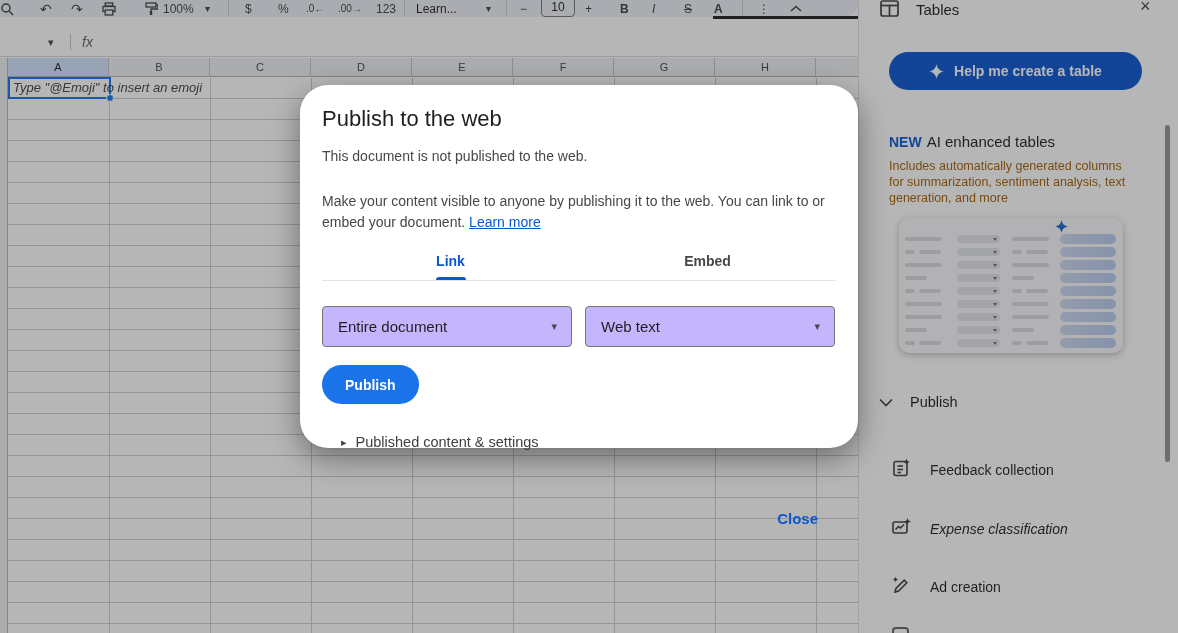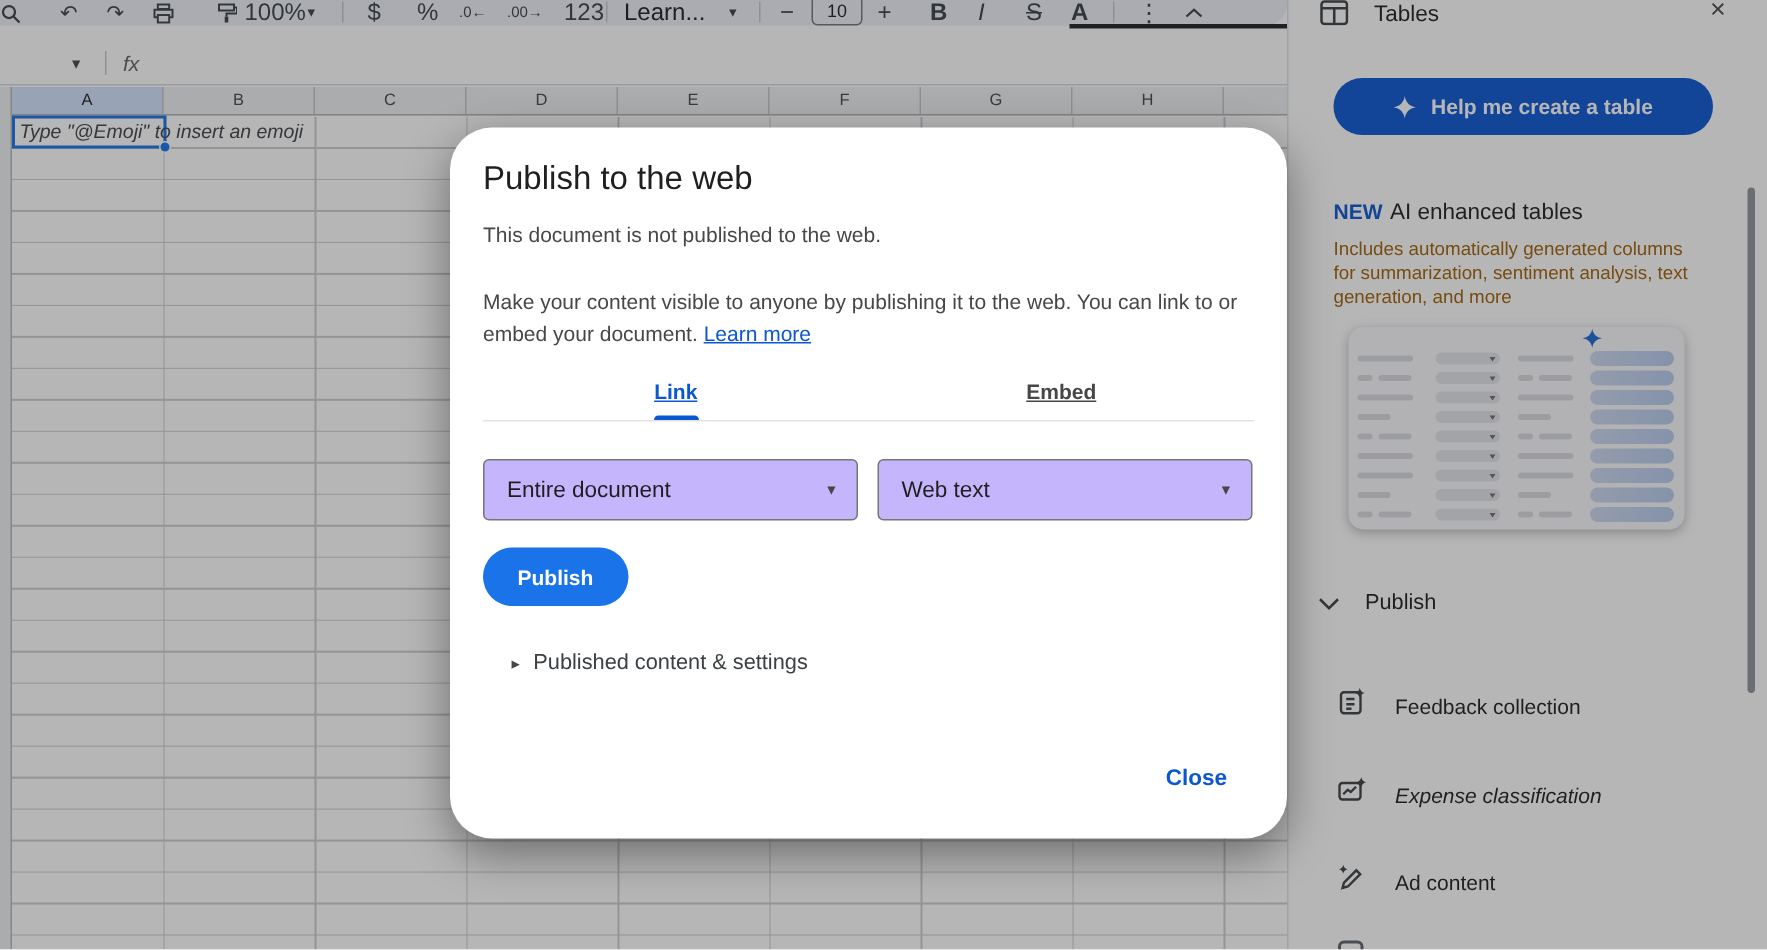--- a/index.html
+++ b/index.html
@@ -4,21 +4,21 @@
 <style>
   html,body{margin:0;padding:0;background:#fff;}
   *{box-sizing:border-box;font-family:"Liberation Sans","DejaVu Sans",sans-serif;}
   .stage{position:relative;width:1178px;height:633px;overflow:hidden;background:#fff;}
 
   
   .app{position:absolute;inset:0;z-index:1;}
 
   
   .toolbar{position:absolute;left:0;top:0;width:858px;height:17px;background:#edf1f7;border-bottom-right-radius:14px;}
-  .tb{position:absolute;top:0;height:17px;display:flex;align-items:center;font-size:16px;color:#3c4043;white-space:nowrap;}
+  .tb{position:absolute;top:0;height:17px;display:flex;align-items:center;font-size:12px;color:#3c4043;white-space:nowrap;}
   .tb svg{display:block;}
   .tb-div{position:absolute;top:1px;width:1px;height:14px;background:#c4c7ca;}
   .size-box{position:absolute;top:-3px;width:34px;height:20px;border:1px solid #747775;border-radius:4px;display:flex;align-items:center;justify-content:center;font-size:12px;color:#1f1f1f;}
   .strike{text-decoration:line-through;}
   .txtcolor{position:relative;font-weight:bold;}
   .txtcolor i{position:absolute;left:-1px;right:-1px;bottom:-2px;height:3px;background:#202124;}
 
   
   .fbar{position:absolute;left:0;top:28px;width:858px;height:29px;background:#fff;border-bottom:1px solid #d7d9dc;}
   .namebox-caret{position:absolute;left:48px;top:8px;font-size:11px;color:#444746;}
@@ -64,28 +64,28 @@
   .feat-label{font-size:14.5px;color:#1f1f1f;}
   .sb-item{position:absolute;left:32px;display:flex;align-items:center;gap:19px;cursor:pointer;}
   .sb-item-label{font-size:14px;color:#1f1f1f;text-align:center;}
   .sb-thumb{position:absolute;left:306px;top:125px;width:5px;height:337px;border-radius:3px;background:#8f9499;}
   .partial-icon{position:absolute;left:33px;top:627px;width:17px;height:17px;border:2px solid #5f6368;border-radius:4px;}
 
   
   .scrim{position:absolute;inset:0;background:rgba(32,33,36,.33);z-index:5;}
 
   
-  .dialog{position:absolute;left:300px;top:85px;width:558px;height:474px;background:#fff;border-radius:28px;z-index:10;
+  .dialog{position:absolute;left:300px;top:85px;width:558px;height:363px;background:#fff;border-radius:28px;z-index:10;
           box-shadow:0 10px 30px rgba(0,0,0,.4);}
   .dlg-title{position:absolute;left:22px;top:21px;font-size:22px;color:#1f1f1f;}
   .dlg-status{position:absolute;left:22px;top:63px;font-size:14px;color:#474747;}
   .dlg-desc{position:absolute;left:22px;top:106px;width:508px;font-size:14px;line-height:20.5px;color:#474747;}
   .learnmore{color:#0b57d0;text-decoration:underline;cursor:pointer;}
   .tabs{position:absolute;left:22px;top:156px;width:514px;height:39px;display:flex;}
-  .tab{flex:1;display:flex;align-items:center;justify-content:center;font-size:14px;font-weight:bold;color:#474747;position:relative;cursor:pointer;text-decoration:underline;}
+  .tab{flex:1;display:flex;align-items:center;justify-content:center;font-size:14px;font-weight:bold;color:#474747;position:relative;cursor:pointer;}
   .tab.active{color:#0b57d0;}
   .tab-ind{position:absolute;bottom:0;left:50%;transform:translateX(-50%);width:30px;height:3px;border-radius:3px 3px 0 0;background:#0b57d0;}
   .tab-line{position:absolute;left:22px;top:195px;width:514px;height:1px;background:#e1e3e6;}
   .selects{position:absolute;left:22px;top:221px;display:flex;gap:13px;}
   .select{width:250px;height:41px;border:1px solid #747775;border-radius:4px;display:flex;align-items:center;justify-content:space-between;
           padding:0 14px 0 15px;font-size:15px;color:#1f1f1f;cursor:pointer;background:#c4b5fd;}
   .sel-caret{font-size:11px;color:#444746;}
   .publish{position:absolute;left:22px;top:280px;height:39px;padding:0 23px;border-radius:20px;background:#1a73e8;color:#fff;
            font-size:14px;font-weight:bold;border:none;display:flex;align-items:center;cursor:pointer;}
   .disclosure{position:absolute;left:41px;top:349px;display:flex;align-items:center;gap:9px;cursor:pointer;}
@@ -350,21 +350,21 @@
               <polyline points="4.5,12.5 7.5,9.5 9.5,11 13,7.5" fill="none" stroke="#3c4043" stroke-width="1.6"></polyline>
               <path d="M16.5 1C16.8 3 18 4.2 20 4.5 18 4.8 16.8 6 16.5 8 16.2 6 15 4.8 13 4.5 15 4.2 16.2 3 16.5 1Z" fill="#3c4043"></path>
             </svg></span>
           <span class="sb-item-label">Expense classification</span>
         </div>
         <div class="sb-item" style="top: 575px;">
           <span><svg width="20" height="20" viewBox="0 0 20 20">
               <path d="M4 17l1-3.6 8.2-8.2 2.6 2.6-8.2 8.2z" fill="none" stroke="#3c4043" stroke-width="1.6"></path>
               <path d="M4.5 1.5C4.8 3.2 5.8 4.2 7.5 4.5 5.8 4.8 4.8 5.8 4.5 7.5 4.2 5.8 3.2 4.8 1.5 4.5 3.2 4.2 4.2 3.2 4.5 1.5Z" fill="#3c4043"></path>
             </svg></span>
-          <span class="sb-item-label">Ad content</span>
+          <span class="sb-item-label">Ad creation</span>
         </div>
       </div>
 
     <div class="sb-thumb"></div>
     <div class="partial-icon"></div>
   </div>
 
   <div class="scrim"></div>
 
   <div class="dialog">

